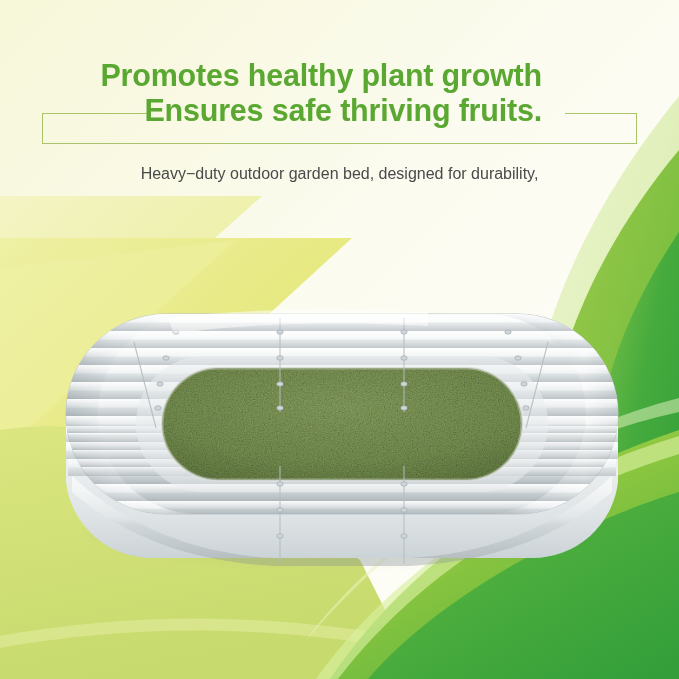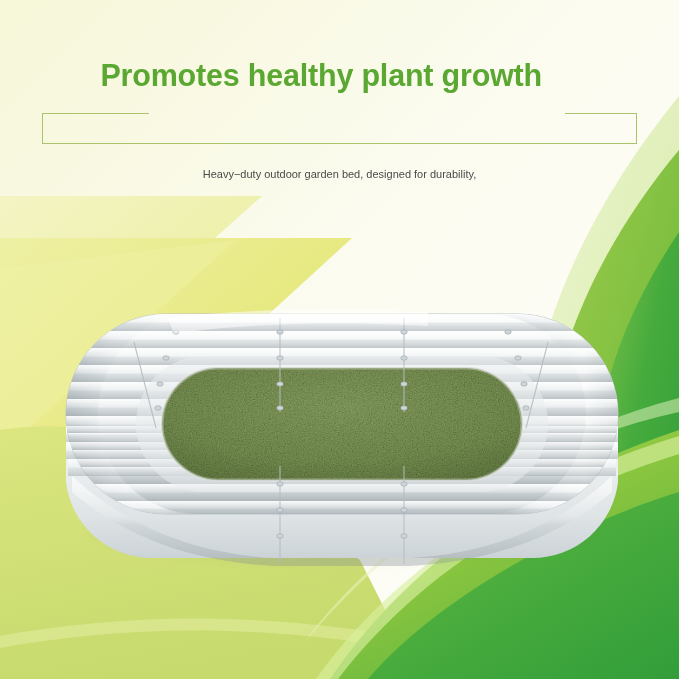--- a/index.html
+++ b/index.html
@@ -46,21 +46,21 @@
   }
   .frame-dash-right{
     position:absolute;left:565px;top:113px;width:72px;height:1px;
     background:#a9c46a;z-index:3;
   }
 
   
   .subcopy{
     position:absolute;left:0;top:160px;width:679px;text-align:center;
     z-index:6;color:#4a4a4a;
-    font-size:11px;line-height:28px;
+    font-size:16px;line-height:28px;
   }
   .subcopy div{white-space:nowrap;}
 
   
   .product{
     position:absolute;left:48px;top:296px;width:588px;height:310px;z-index:5;
   }
   .product svg{display:block;width:100%;height:100%;}
 </style>
 </head>
@@ -126,20 +126,21 @@
     <path d="M679 436 C540 478 400 560 316 679 L338 679 C424 566 556 492 679 454 Z" fill="#d8ef9e" opacity="0.65"></path>
     <path d="M679 398 C556 430 418 506 318 624 L300 648 C404 520 548 440 679 412 Z" fill="#eaf6c4" opacity="0.5"></path>
   </svg>
 
   <div class="frame"></div>
   <div class="frame-dash-left"></div>
   <div class="frame-dash-right"></div>
 
   <div class="headline-wrap">
     <div class="headline">Promotes healthy plant growth</div>
+    <div class="headline">Ensures safe thriving fruits.</div>
   </div>
 
   <div class="subcopy">
     <div>Heavy−duty outdoor garden bed, designed for durability,</div>
   </div>
 
   <div class="product">
     <svg viewBox="0 0 588 310" preserveAspectRatio="none">
       <defs>
 

